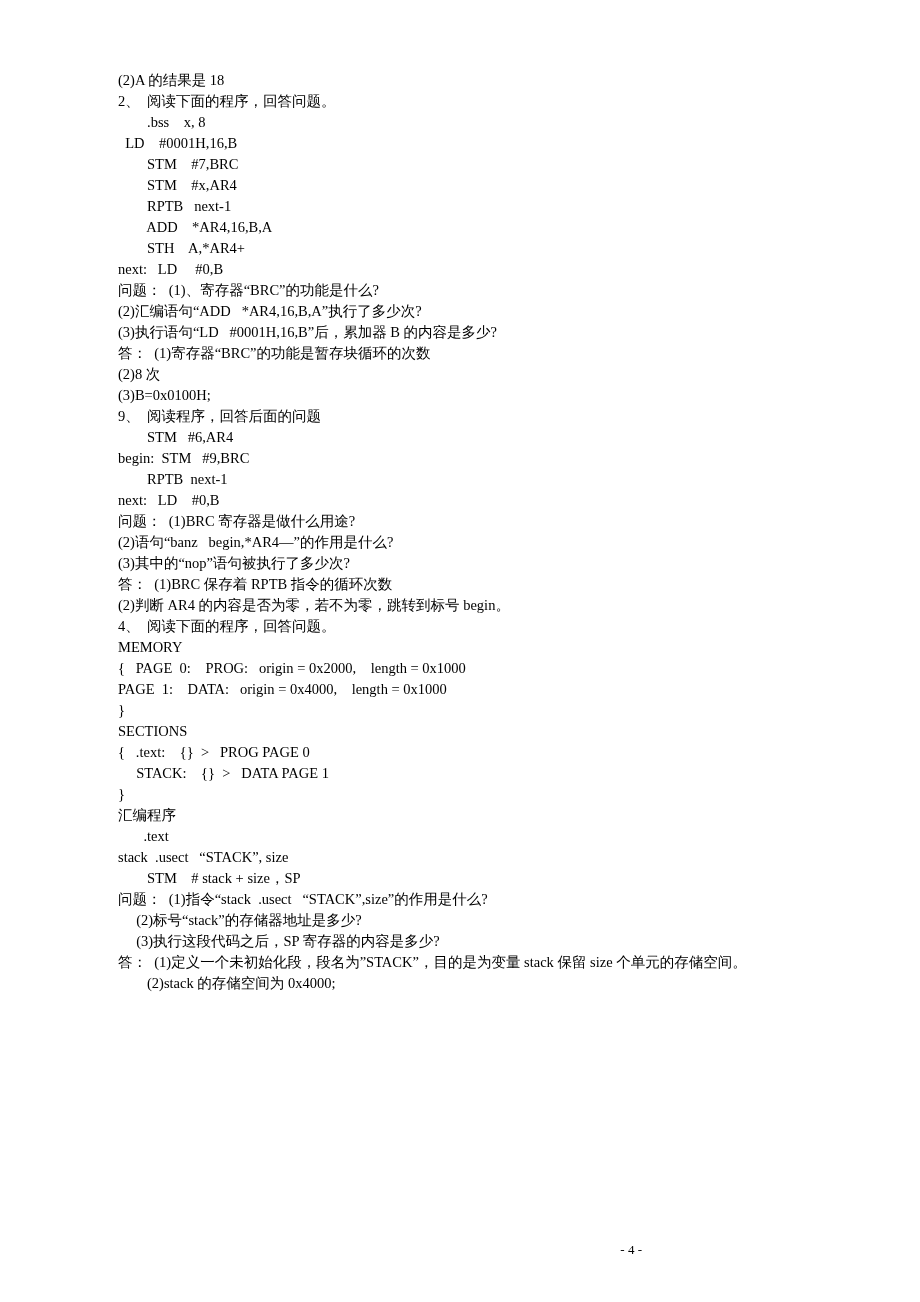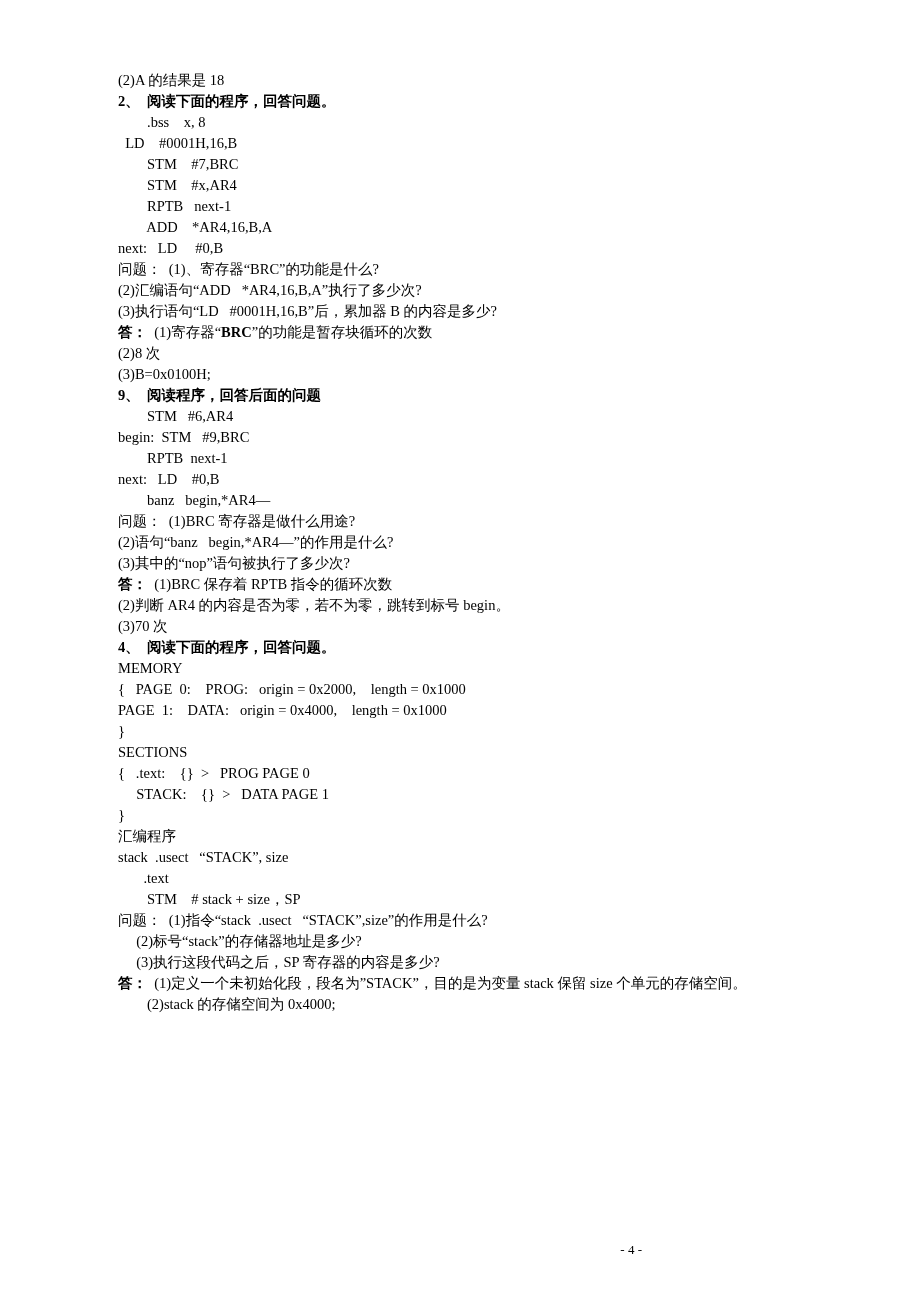--- a/index.html
+++ b/index.html
@@ -15,21 +15,21 @@
     padding: 70px 118px 40px 118px;
     position: relative;
     font-size: 14.5px;
     line-height: 21px;
     color: #000;
   }
   .line {
     white-space: pre;
   }
   .bold {
-    font-weight: bold;
+    font-weight: normal;
   }
   .page-num {
     position: absolute;
     bottom: 42px;
     right: 118px;
     font-size: 13px;
   }
 </style>
 </head>
 <body>
@@ -37,51 +37,50 @@
 <div class="page">
   <div id="content">
       <div class="line">(2)A 的结果是 18</div>
       <div class="line bold">2、  阅读下面的程序，回答问题。</div>
       <div class="line">        .bss    x, 8</div>
       <div class="line">  LD    #0001H,16,B</div>
       <div class="line">        STM    #7,BRC</div>
       <div class="line">        STM    #x,AR4</div>
       <div class="line">        RPTB   next-1</div>
       <div class="line">        ADD    *AR4,16,B,A</div>
+      <div class="line">        STH    A,*AR4+</div>
       <div class="line">next:   LD     #0,B</div>
       <div class="line">问题：  (1)、寄存器“BRC”的功能是什么?</div>
       <div class="line">(2)汇编语句“ADD   *AR4,16,B,A”执行了多少次?</div>
       <div class="line">(3)执行语句“LD   #0001H,16,B”后，累加器 B 的内容是多少?</div>
       <div class="line"><span class="bold">答：</span><span>  (1)寄存器“</span><span class="bold">BRC</span><span>”的功能是暂存块循环的次数</span></div>
       <div class="line">(2)8 次</div>
       <div class="line">(3)B=0x0100H;</div>
       <div class="line bold">9、  阅读程序，回答后面的问题</div>
       <div class="line">        STM   #6,AR4</div>
       <div class="line">begin:  STM   #9,BRC</div>
       <div class="line">        RPTB  next-1</div>
       <div class="line">next:   LD    #0,B</div>
-      <div class="line">        banz   begin,*AR4—</div>
       <div class="line">问题：  (1)BRC 寄存器是做什么用途?</div>
       <div class="line">(2)语句“banz   begin,*AR4—”的作用是什么?</div>
       <div class="line">(3)其中的“nop”语句被执行了多少次?</div>
       <div class="line"><span class="bold">答：</span><span>  (1)BRC 保存着 RPTB 指令的循环次数</span></div>
       <div class="line">(2)判断 AR4 的内容是否为零，若不为零，跳转到标号 begin。</div>
-      <div class="line">(3)70 次</div>
       <div class="line bold">4、  阅读下面的程序，回答问题。</div>
       <div class="line">MEMORY</div>
       <div class="line">{   PAGE  0:    PROG:   origin = 0x2000,    length = 0x1000</div>
       <div class="line">PAGE  1:    DATA:   origin = 0x4000,    length = 0x1000</div>
       <div class="line">}</div>
       <div class="line">SECTIONS</div>
       <div class="line">{   .text:    {}  &gt;   PROG PAGE 0</div>
       <div class="line">     STACK:    {}  &gt;   DATA PAGE 1</div>
       <div class="line">}</div>
       <div class="line">汇编程序</div>
+      <div class="line">       .text</div>
       <div class="line">stack  .usect   “STACK”, size</div>
-      <div class="line">       .text</div>
       <div class="line">        STM    # stack + size，SP</div>
       <div class="line">问题：  (1)指令“stack  .usect   “STACK”,size”的作用是什么?</div>
       <div class="line">     (2)标号“stack”的存储器地址是多少?</div>
       <div class="line">     (3)执行这段代码之后，SP 寄存器的内容是多少?</div>
       <div class="line"><span class="bold">答：</span><span>  (1)定义一个未初始化段，段名为”STACK”，目的是为变量 stack 保留 size 个单元的存储空间。</span></div>
       <div class="line">        (2)stack 的存储空间为 0x4000;</div>
     </div>
   <div class="page-num">- 4 -</div>
 </div>
 

